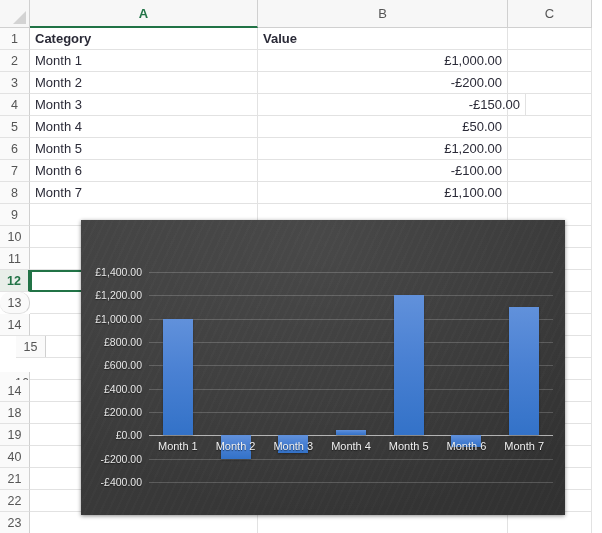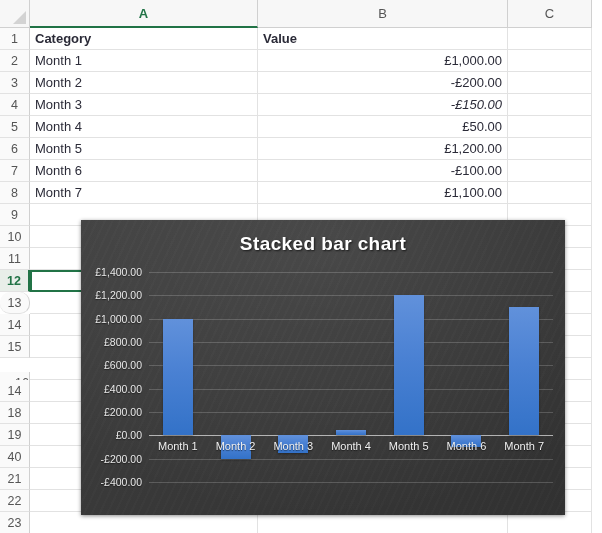--- a/index.html
+++ b/index.html
@@ -149,21 +149,21 @@
         </div>
         <div class="rowhead active" style="top: 270px;">
           <span>12</span>
         </div>
         <div class="rowhead" style="top: 292px; border-radius: 10px;">
           <span>13</span>
         </div>
         <div class="rowhead" style="top: 314px;">
           <span>14</span>
         </div>
-        <div class="rowhead" style="top: 336px;">
+        <div class="rowhead" style="top: 336px; margin-left: 16px;">
           <span>15</span>
         </div>
         <div class="rowhead" style="top: 372px; justify-content: flex-end;">
           <span>16</span>
         </div>
         <div class="rowhead" style="top: 380px;">
           <span>14</span>
         </div>
         <div class="rowhead" style="top: 402px;">
           <span>18</span>
@@ -268,21 +268,21 @@
         </div>
         <div class="cell" style="left: 30px; width: 228px; top: 72px;">
           <span>Month 2</span>
         </div>
         <div class="cell num" style="left: 258px; width: 250px; top: 72px;">
           <span>-£200.00</span>
         </div>
         <div class="cell" style="left: 30px; width: 228px; top: 94px;">
           <span>Month 3</span>
         </div>
-        <div class="cell num" style="left: 258px; width: 250px; top: 94px; font-style: italic;">
+        <div class="cell num" style="left: 276px; width: 250px; top: 94px;">
           <span>-£150.00</span>
         </div>
         <div class="cell" style="left: 30px; width: 228px; top: 116px;">
           <span>Month 4</span>
         </div>
         <div class="cell num" style="left: 258px; width: 250px; top: 116px;">
           <span>£50.00</span>
         </div>
         <div class="cell" style="left: 30px; width: 228px; top: 138px;">
           <span>Month 5</span>
@@ -300,21 +300,20 @@
           <span>Month 7</span>
         </div>
         <div class="cell num" style="left: 258px; width: 250px; top: 182px;">
           <span>£1,100.00</span>
         </div>
       </div>
     <div class="selbox" id="selbox" style="left: 30px; width: 228px; top: 270px; height: 22px;"></div>
   </div>
 
   <div class="chart">
-    <div class="chart-title">Stacked bar chart</div>
     <div class="plot" id="plot">
         <div class="gridline" style="top: 0px;"></div>
         <div class="ytick" style="top: 0px;">£1,400.00</div>
         <div class="gridline" style="top: 23.3333px;"></div>
         <div class="ytick" style="top: 23.3333px;">£1,200.00</div>
         <div class="gridline" style="top: 46.6667px;"></div>
         <div class="ytick" style="top: 46.6667px;">£1,000.00</div>
         <div class="gridline" style="top: 70px;"></div>
         <div class="ytick" style="top: 70px;">£800.00</div>
         <div class="gridline" style="top: 93.3333px;"></div>

